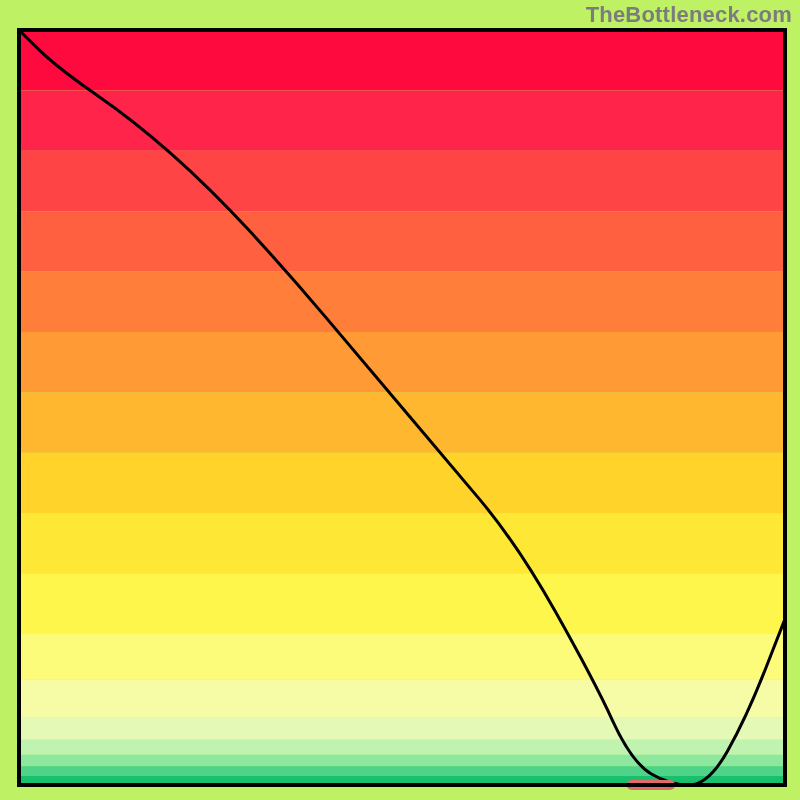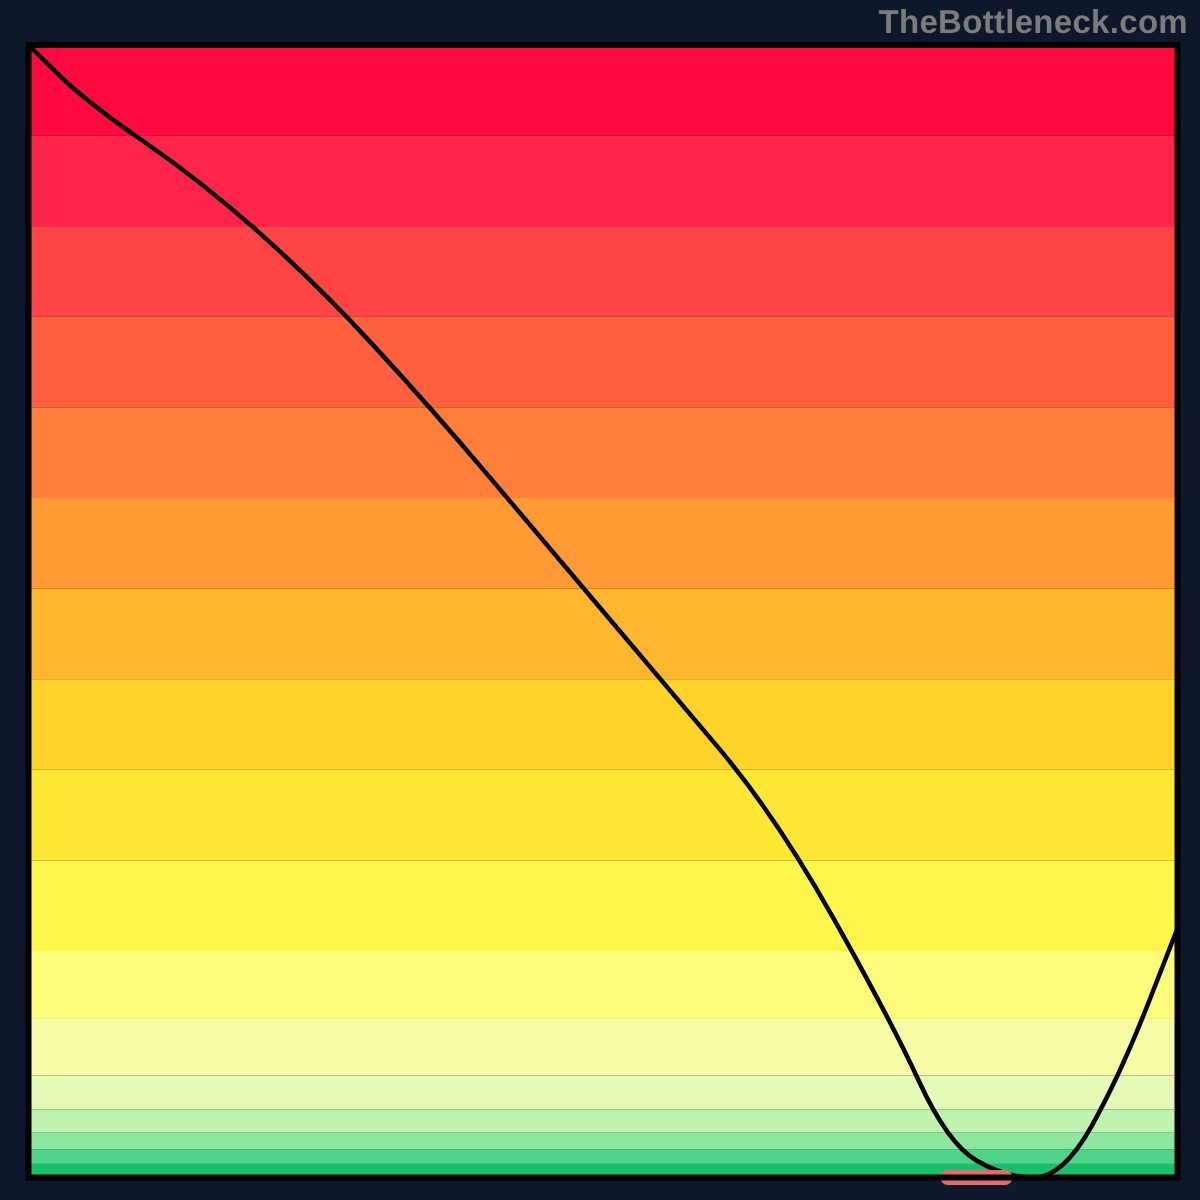--- a/index.html
+++ b/index.html
@@ -7,21 +7,21 @@
     padding: 0;
     width: 800px;
     height: 800px;
     background: #ffffff;
     font-family: Arial, Helvetica, sans-serif;
   }
   .stage {
     position: relative;
     width: 800px;
     height: 800px;
-    background: #0f172a;
+    background: #bef264;
   }
   .attribution {
     position: absolute;
     top: 2px;
     right: 8px;
     font-size: 22px;
     font-weight: 600;
     color: #7c7c7c;
     letter-spacing: 0.2px;
   }

